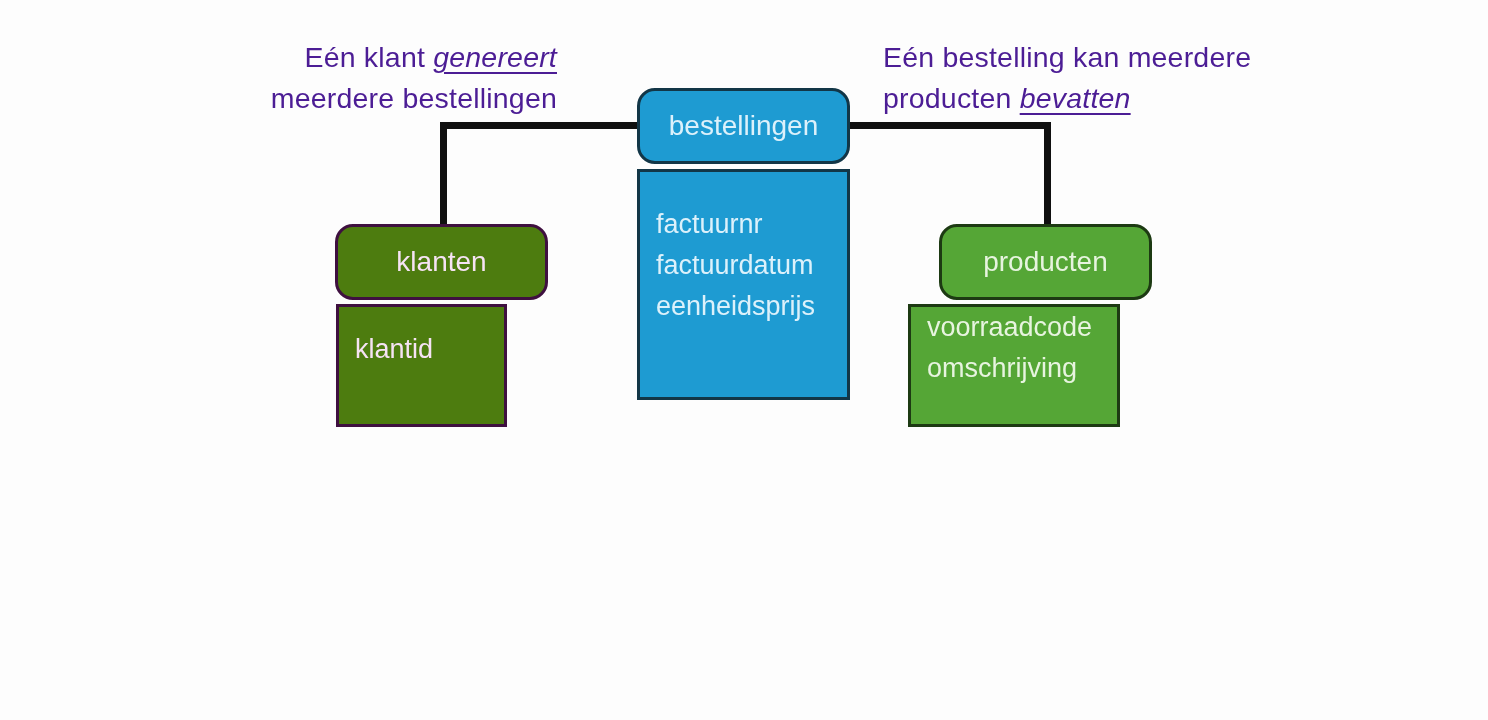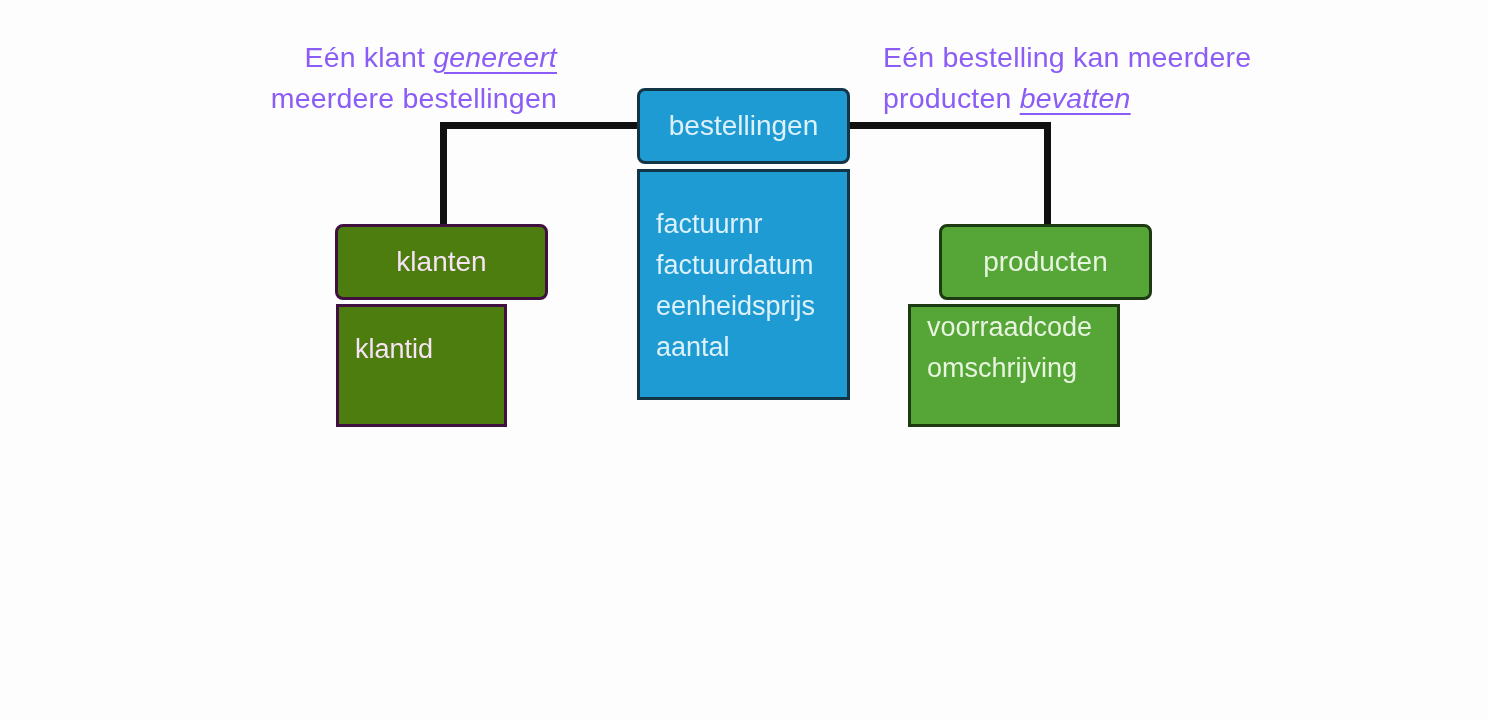--- a/index.html
+++ b/index.html
@@ -13,21 +13,21 @@
     height: 720px;
     background: #fdfdfd;
     overflow: hidden;
   }
 
   
   .annotation {
     position: absolute;
     font-size: 28.5px;
     line-height: 41px;
-    color: #8b5cf6;
+    color: #4c1d95;
     letter-spacing: 0.2px;
   }
   .annotation .em {
     font-style: italic;
     text-decoration: underline;
     text-decoration-thickness: 2px;
     text-underline-offset: 5px;
   }
   .annotation-left  { left: 216px; top: 37px; width: 341px; text-align: right; }
   .annotation-right { left: 883px; top: 37px; width: 440px; text-align: left; }
@@ -36,21 +36,21 @@
   .conn { position: absolute; background: #101010; }
   .conn-left-h  { left: 440px; top: 122px; width: 200px; height: 7px; }
   .conn-left-v  { left: 440px; top: 122px; width: 7px;  height: 104px; }
   .conn-right-h { left: 847px; top: 122px; width: 204px; height: 7px; }
   .conn-right-v { left: 1044px; top: 122px; width: 7px; height: 104px; }
 
   
   .entity-header {
     position: absolute;
     box-sizing: border-box;
-    border-radius: 8px;
+    border-radius: 18px;
     display: flex;
     align-items: center;
     justify-content: center;
     font-size: 28px;
   }
   .entity-body {
     position: absolute;
     box-sizing: border-box;
     font-size: 27px;
     line-height: 41px;
@@ -92,21 +92,20 @@
   <div class="conn conn-left-v"></div>
   <div class="conn conn-right-h"></div>
   <div class="conn conn-right-v"></div>
 
   <div class="bestellingen">
     <div class="entity-header hdr-bestellingen">bestellingen</div>
     <div class="entity-body bdy-bestellingen">
       <div class="field">factuurnr</div>
       <div class="field">factuurdatum</div>
       <div class="field">eenheidsprijs</div>
-      <div class="field">aantal</div>
     </div>
   </div>
 
   <div class="klanten">
     <div class="entity-header hdr-klanten">klanten</div>
     <div class="entity-body bdy-klanten">
       <div class="field">klantid</div>
     </div>
   </div>
 

